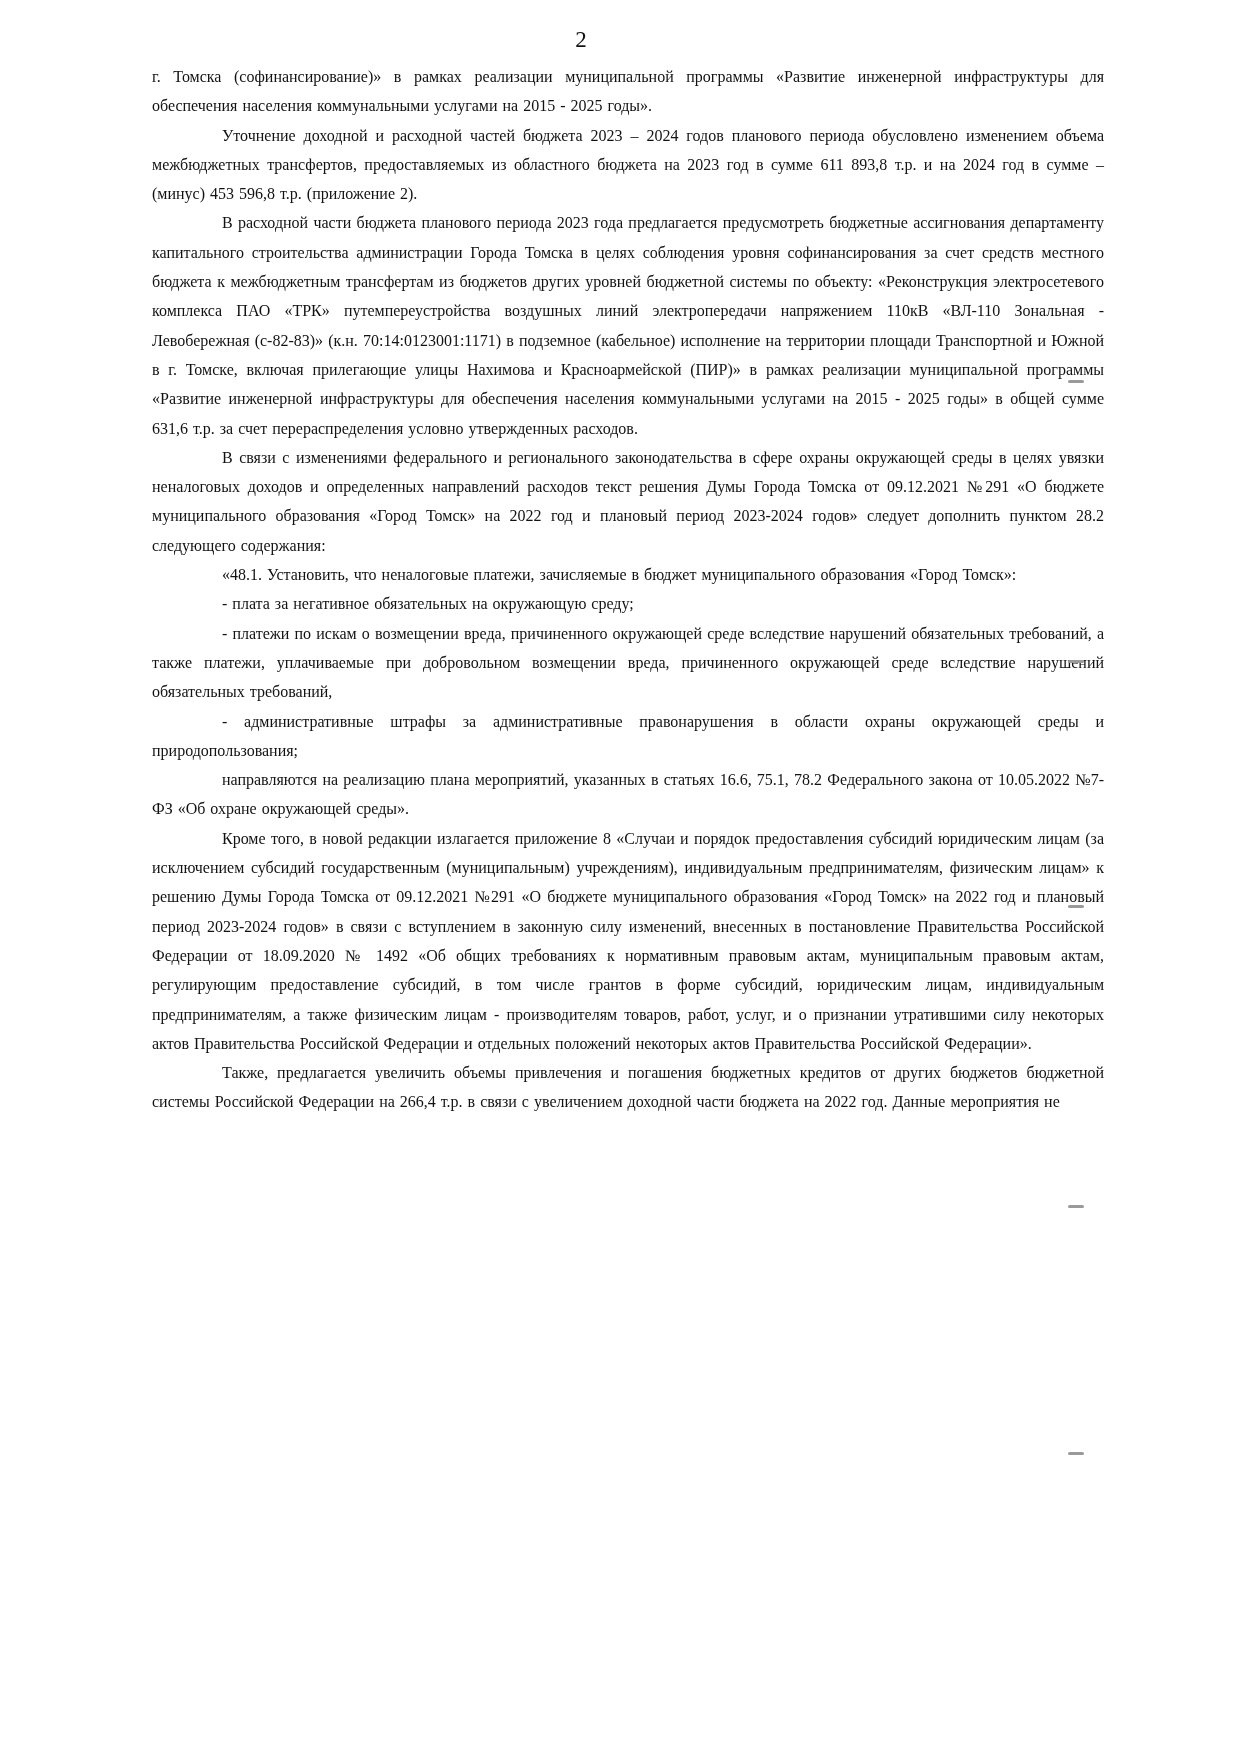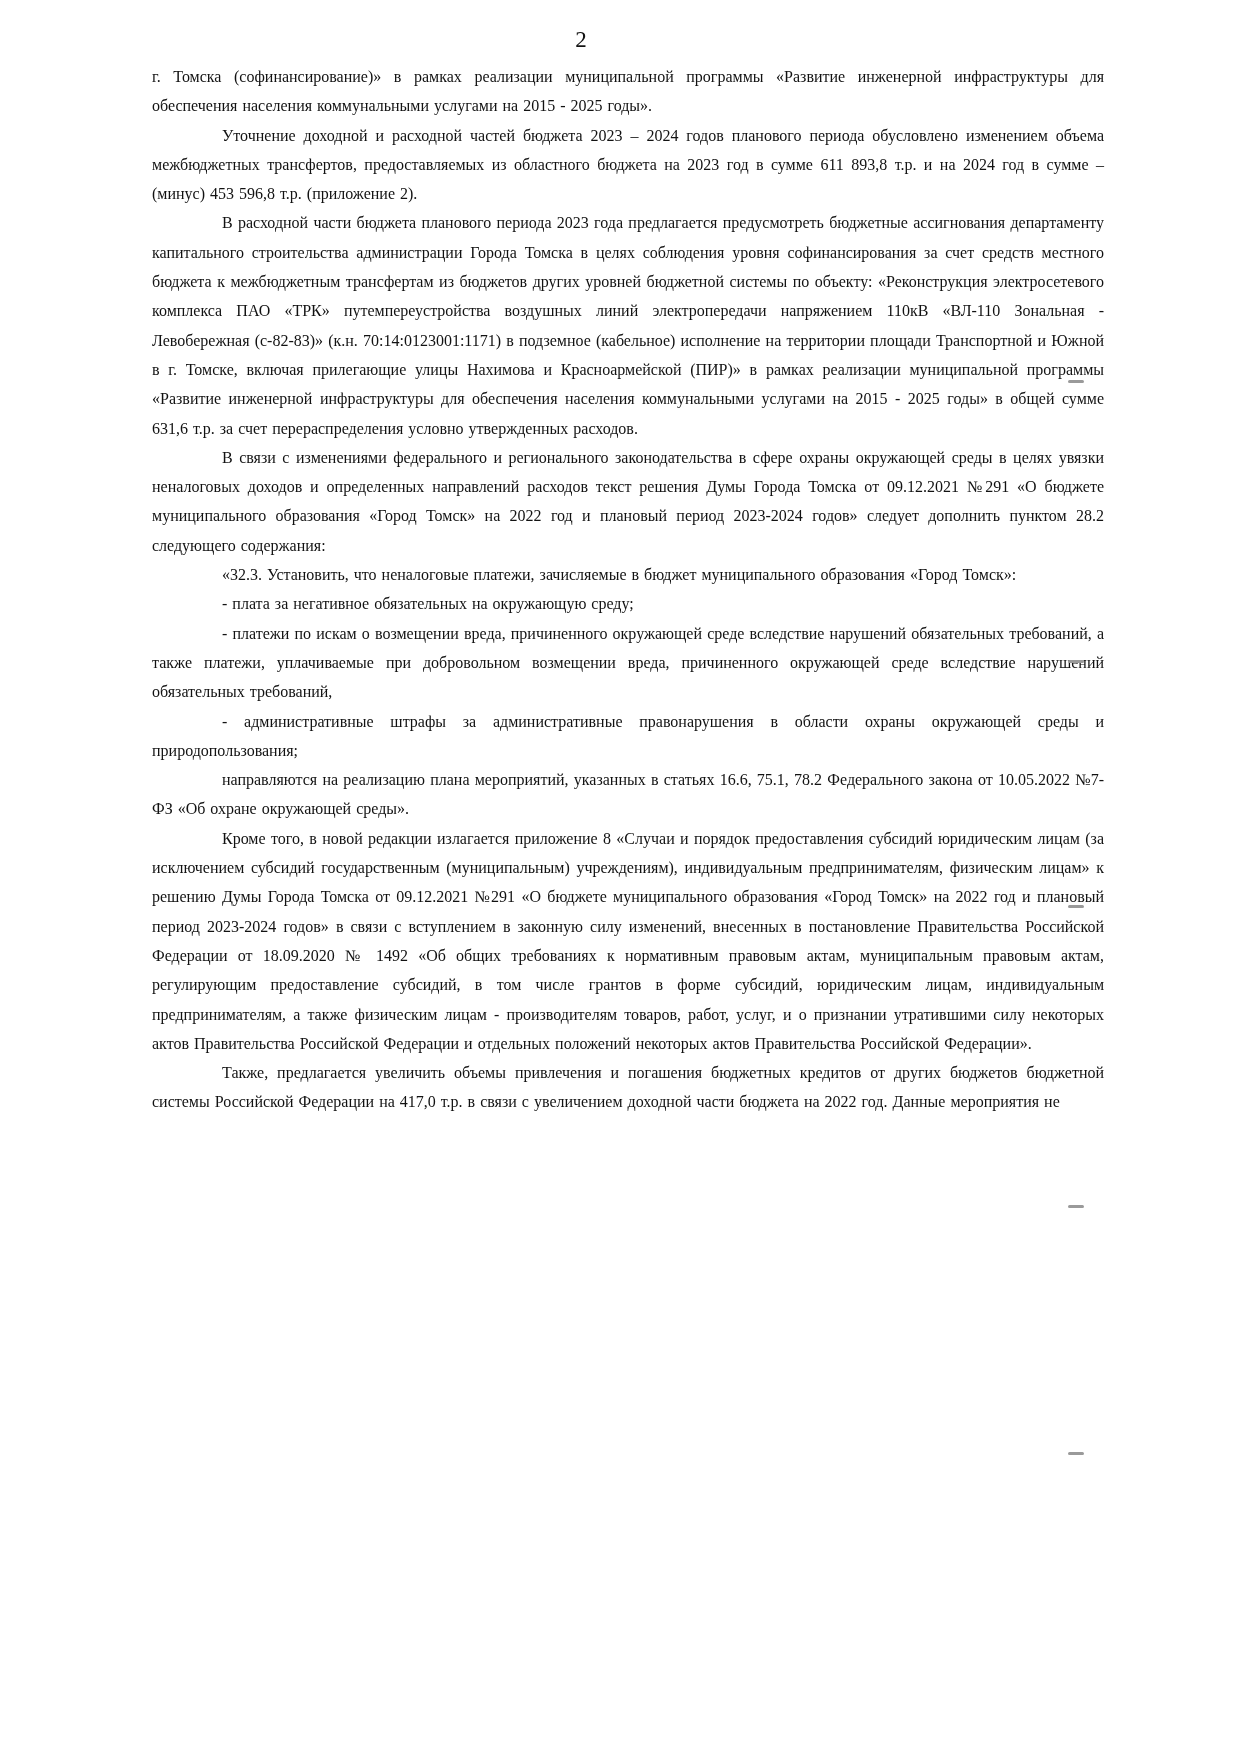--- a/index.html
+++ b/index.html
@@ -63,27 +63,27 @@
 
 <div class="page">
 
   <div class="page-number">2</div>
 
   <div class="content">
     <p class="continued">г. Томска (софинансирование)» в рамках реализации муниципальной программы «Развитие инженерной инфраструктуры для обеспечения населения коммунальными услугами на 2015 - 2025 годы».</p>
     <p>Уточнение доходной и расходной частей бюджета 2023 – 2024 годов планового периода обусловлено изменением объема межбюджетных трансфертов, предоставляемых из областного бюджета на 2023 год в сумме 611 893,8 т.р. и на 2024 год в сумме – (минус) 453 596,8 т.р. (приложение 2).</p>
     <p>В расходной части бюджета планового периода 2023 года предлагается предусмотреть бюджетные ассигнования департаменту капитального строительства администрации Города Томска в целях соблюдения уровня софинансирования за счет средств местного бюджета к межбюджетным трансфертам из бюджетов других уровней бюджетной системы по объекту: «Реконструкция электросетевого комплекса ПАО «ТРК» путемпереустройства воздушных линий электропередачи напряжением 110кВ «ВЛ-110 Зональная - Левобережная (с-82-83)» (к.н. 70:14:0123001:1171) в подземное (кабельное) исполнение на территории площади Транспортной и Южной в г. Томске, включая прилегающие улицы Нахимова и Красноармейской (ПИР)» в рамках реализации муниципальной программы «Развитие инженерной инфраструктуры для обеспечения населения коммунальными услугами на 2015 - 2025 годы» в общей сумме 631,6 т.р. за счет перераспределения условно утвержденных расходов.</p>
     <p>В связи с изменениями федерального и регионального законодательства в сфере охраны окружающей среды в целях увязки неналоговых доходов и определенных направлений расходов текст решения Думы Города Томска от 09.12.2021 №291 «О бюджете муниципального образования «Город Томск» на 2022 год и плановый период 2023-2024 годов» следует дополнить пунктом 28.2 следующего содержания:</p>
-    <p>«32.3. Установить, что неналоговые платежи, зачисляемые в бюджет муниципального образования «Город Томск»:</p>
+    <p>«48.1. Установить, что неналоговые платежи, зачисляемые в бюджет муниципального образования «Город Томск»:</p>
     <p>- плата за негативное обязательных на окружающую среду;</p>
     <p>- платежи по искам о возмещении вреда, причиненного окружающей среде вследствие нарушений обязательных требований, а также платежи, уплачиваемые при добровольном возмещении вреда, причиненного окружающей среде вследствие нарушений обязательных требований,</p>
     <p>- административные штрафы за административные правонарушения в области охраны окружающей среды и природопользования;</p>
     <p>направляются на реализацию плана мероприятий, указанных в статьях 16.6, 75.1, 78.2 Федерального закона от 10.05.2022 №7-ФЗ «Об охране окружающей среды».</p>
     <p>Кроме того, в новой редакции излагается приложение 8 «Случаи и порядок предоставления субсидий юридическим лицам (за исключением субсидий государственным (муниципальным) учреждениям), индивидуальным предпринимателям, физическим лицам» к решению Думы Города Томска от 09.12.2021 №291 «О бюджете муниципального образования «Город Томск» на 2022 год и плановый период 2023-2024 годов» в связи с вступлением в законную силу изменений, внесенных в постановление Правительства Российской Федерации от 18.09.2020 № 1492 «Об общих требованиях к нормативным правовым актам, муниципальным правовым актам, регулирующим предоставление субсидий, в том числе грантов в форме субсидий, юридическим лицам, индивидуальным предпринимателям, а также физическим лицам - производителям товаров, работ, услуг, и о признании утратившими силу некоторых актов Правительства Российской Федерации и отдельных положений некоторых актов Правительства Российской Федерации».</p>
-    <p>Также, предлагается увеличить объемы привлечения и погашения бюджетных кредитов от других бюджетов бюджетной системы Российской Федерации на 417,0 т.р. в связи с увеличением доходной части бюджета на 2022 год. Данные мероприятия не</p>
+    <p>Также, предлагается увеличить объемы привлечения и погашения бюджетных кредитов от других бюджетов бюджетной системы Российской Федерации на 266,4 т.р. в связи с увеличением доходной части бюджета на 2022 год. Данные мероприятия не</p>
   </div>
 
   <div class="scan-artifact sa-1"></div>
   <div class="scan-artifact sa-2"></div>
   <div class="scan-artifact sa-3"></div>
   <div class="scan-artifact sa-4"></div>
   <div class="scan-artifact sa-5"></div>
 
 </div>
 

